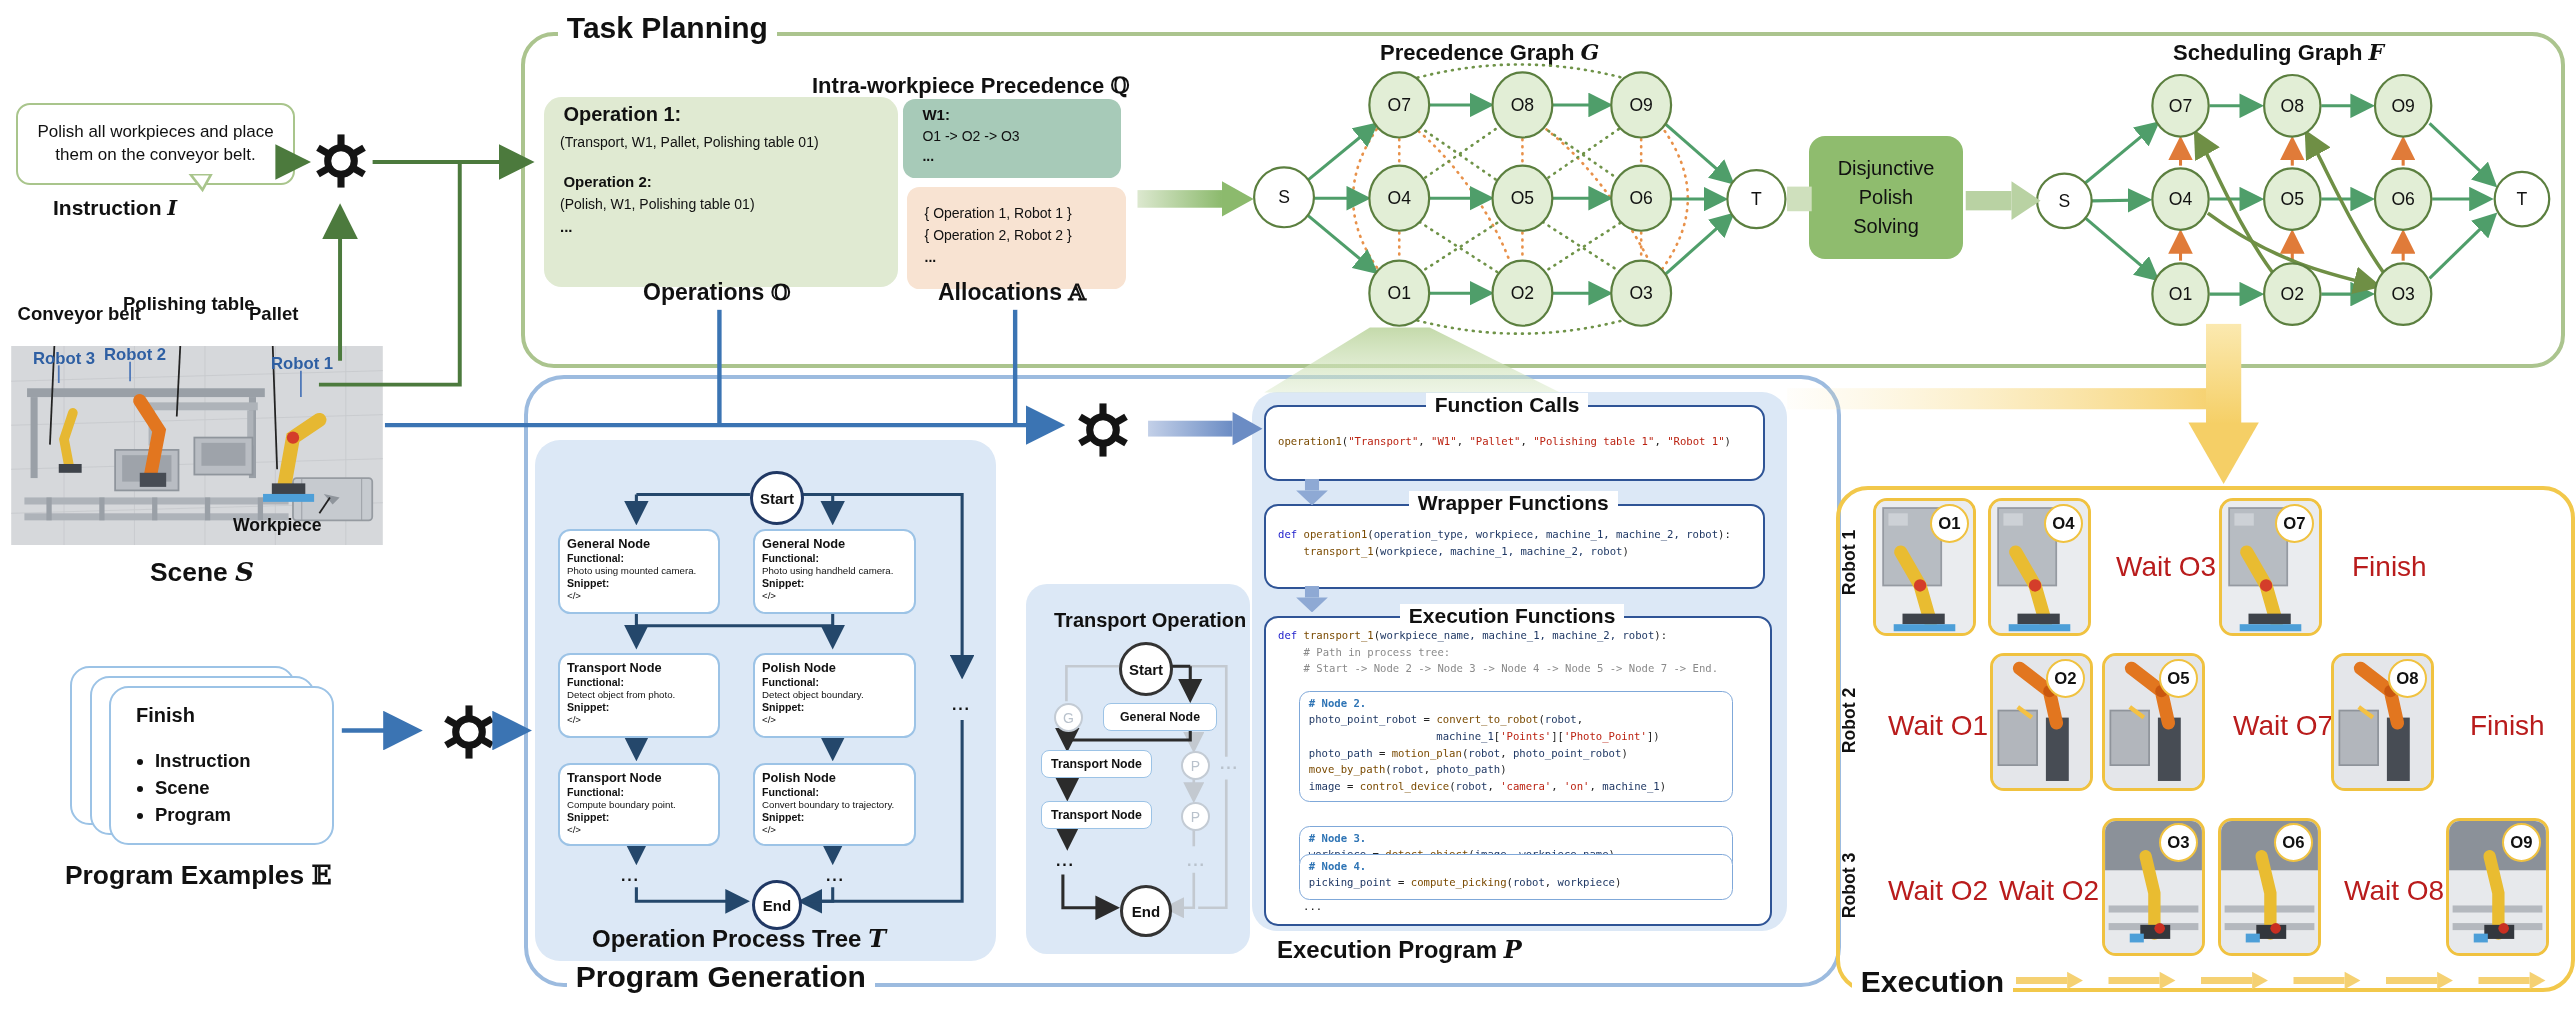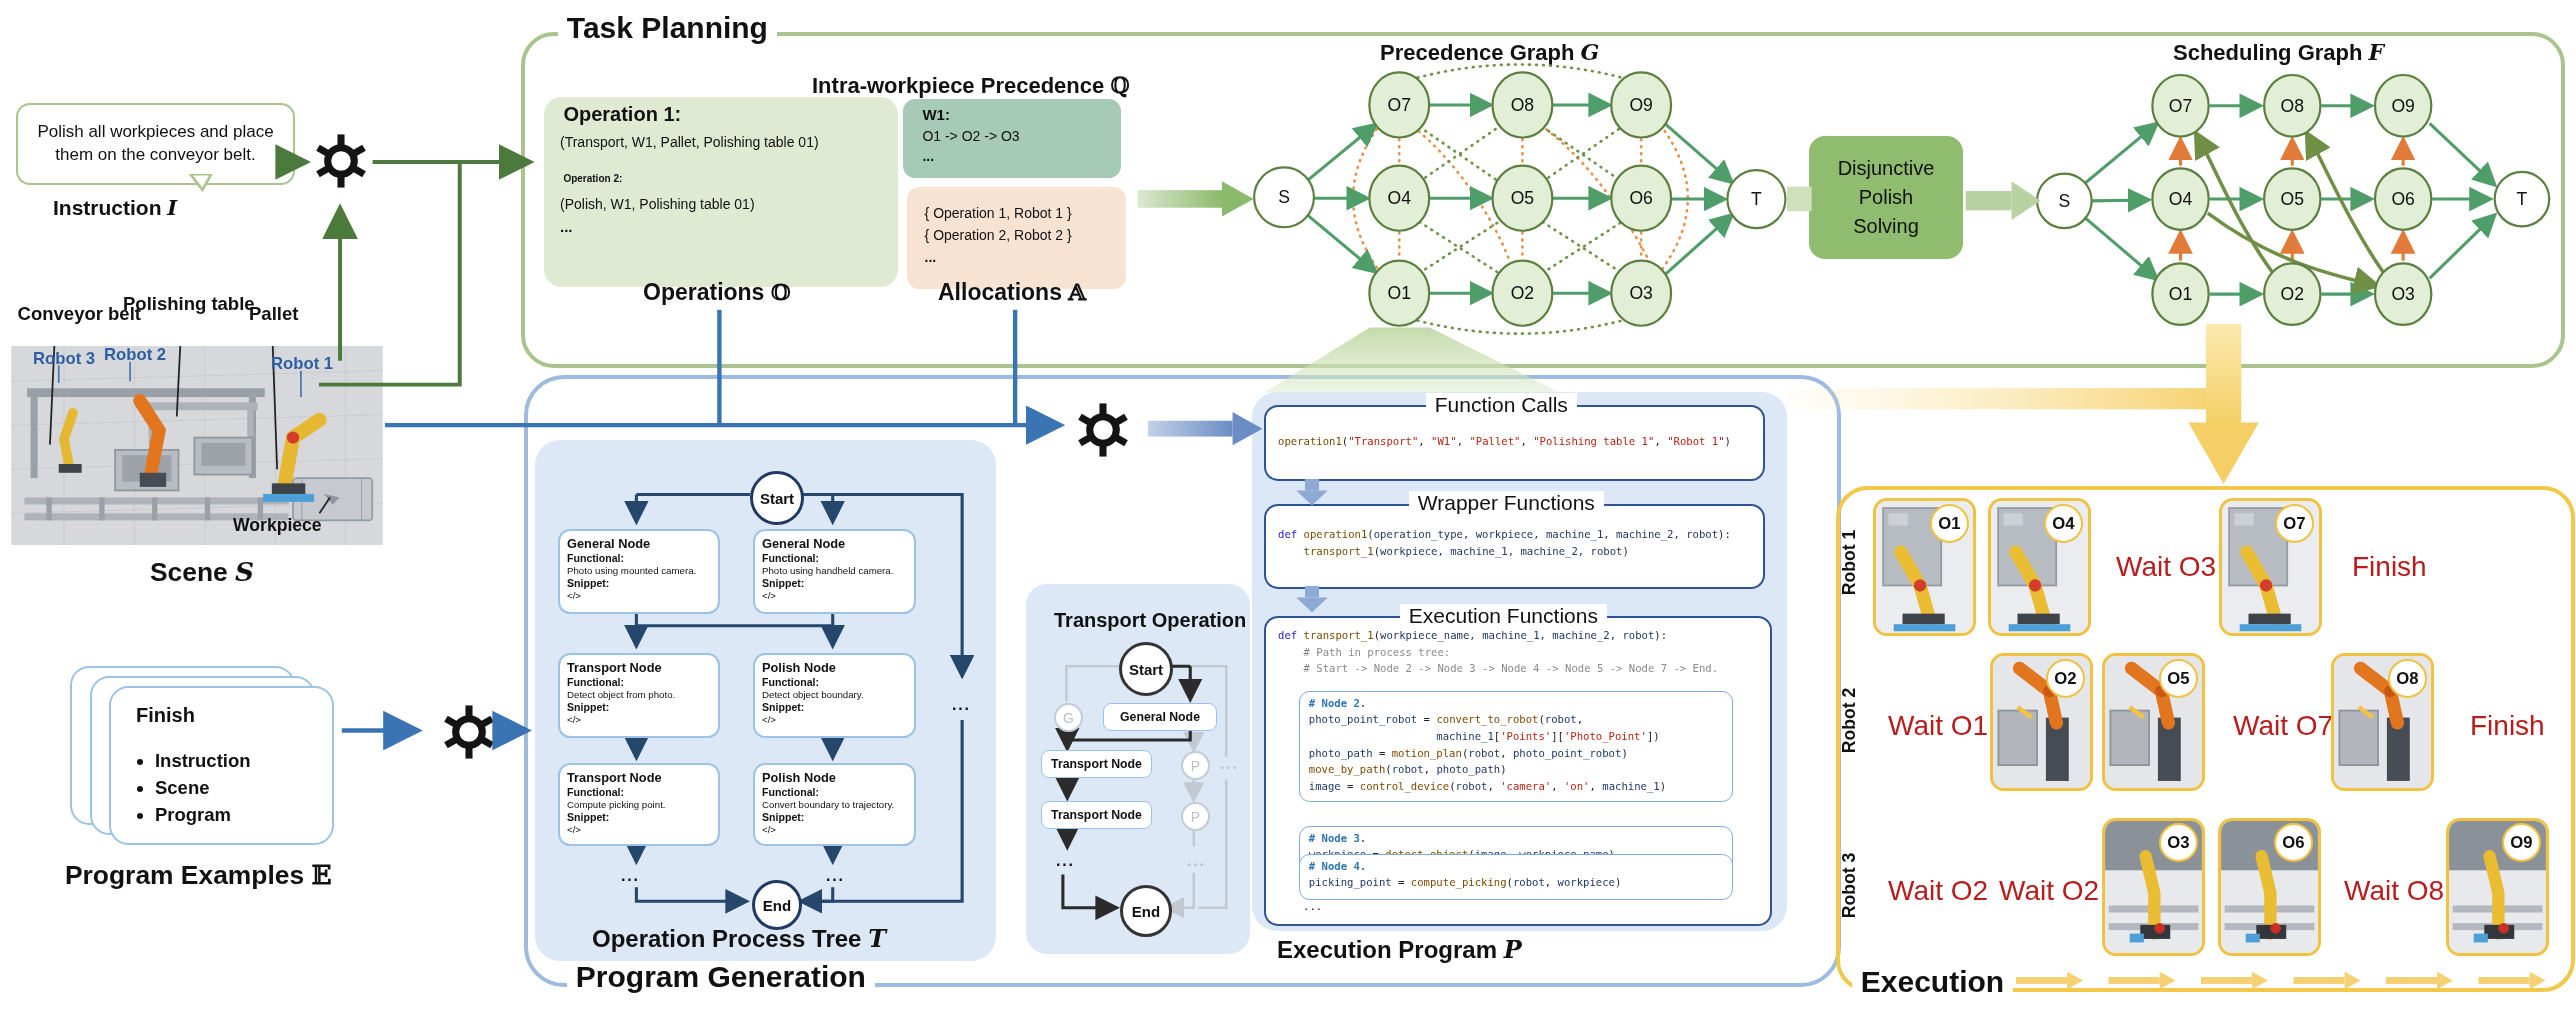--- a/index.html
+++ b/index.html
@@ -19,21 +19,21 @@
   .panel{position:absolute;background:#dce8f6;border-radius:25px;}
   .gbox{position:absolute;border-radius:14px;}
   .treecard{position:absolute;background:#fff;border:2.2px solid #9cc3e6;border-radius:12.3px;padding:5.3px 7px;font-size:10.6px;line-height:1.22;}
   .treecard .t{font-weight:bold;font-size:12.8px;}
   .treecard .b{font-weight:bold;font-size:10.6px;}
   .treecard .d{font-size:9.7px;}
   .circ{position:absolute;background:#fff;border-radius:50%;display:flex;align-items:center;justify-content:center;font-weight:bold;}
   .mininode{position:absolute;background:#fff;border:1.8px solid #9cc3e6;border-radius:8px;display:flex;align-items:center;justify-content:center;font-weight:bold;font-size:12.3px;}
   .ghost{position:absolute;border:2.2px solid #c3cbd4;color:#b9c2cc;background:#fff;border-radius:50%;display:flex;align-items:center;justify-content:center;font-size:14px;}
   .codebox{position:absolute;background:#fff;border:2.6px solid #2f5496;border-radius:14px;}
-  .codehead{position:absolute;font-weight:normal;font-size:21px;background:#fff;padding:0 8.8px;}
+  .codehead{position:absolute;font-weight:bold;font-size:21px;background:#fff;padding:0 8.8px;}
   .code{position:absolute;font-family:"DejaVu Sans Mono","Liberation Mono",monospace;font-size:10.6px;line-height:16.7px;white-space:pre;}
   .nodebox{position:absolute;background:#fff;border:1.8px solid #7fa8d9;border-radius:10.6px;padding:2.6px 8.8px;}
   .tok-kw{color:#2222cc;} .tok-fn{color:#7a4a00;} .tok-var{color:#1f3864;} .tok-str{color:#bb2211;}
   .tok-com{color:#8a8a8a;} .tok-ncom{color:#2e74b5;font-weight:bold;} .tok-pl{color:#222;}
   .thumb{position:absolute;width:97px;height:132px;border:3.1px solid #f0c240;border-radius:14px;overflow:hidden;background:#e9ebee;}
   .badge{position:absolute;width:35px;height:35px;border:2.6px solid #f0c240;border-radius:50%;background:#fff;
          display:flex;align-items:center;justify-content:center;font-weight:bold;font-size:16.7px;}
   .waittext{position:absolute;font-size:28px;color:#b91c1c;white-space:nowrap;}
   .rowlabel{position:absolute;font-weight:bold;font-size:17.6px;transform:rotate(-90deg);transform-origin:center;white-space:nowrap;}
   .dots{position:absolute;font-weight:bold;font-size:16px;letter-spacing:1.8px;}
@@ -245,21 +245,21 @@
   </div>
   <div class="lab" style="left:65px;top:859px;font-size:26.4px;">
     <span>Program Examples</span> <span class="dsym">𝔼</span></div>
   <svg class="abs" style="left:438px;top:701px;" width="62" height="62" viewBox="-35 -35 70 70">
       <use href="#oai"></use>
     </svg>
 
   <div class="gbox" style="left:544px;top:97px;width:354px;height:190px;background:#e0ead2;border-radius:17.6px;">
     <div class="abs" style="left:19.4px;top:6px;font-weight:bold;font-size:20px;">Operation 1:</div>
     <div class="abs" style="left:16px;top:37px;font-size:14px;">(Transport, W1, Pallet, Polishing table 01)</div>
-    <div class="abs" style="left:19.4px;top:76px;font-weight:bold;font-size:10px;">Operation 2:</div>
+    <div class="abs" style="left:19.4px;top:76px;font-weight:bold;font-size:15px;">Operation 2:</div>
     <div class="abs" style="left:16px;top:99px;font-size:14px;">(Polish, W1, Polishing table 01)</div>
     <div class="abs" style="left:16px;top:121px;font-weight:bold;font-size:15px;">...</div>
   </div>
   <div class="lab" style="left:643px;top:278px;font-size:23px;">
     <span>Operations</span> <span class="dsym">𝕆</span></div>
 
   <div class="lab gtitle" style="left:812px;top:72px;">
     <span>Intra-workpiece Precedence</span> <span class="dsym">ℚ</span></div>
   <div class="gbox" style="left:903px;top:99px;width:218px;height:79px;background:#a7cab8;border-radius:12.3px;">
     <div class="abs" style="left:19.4px;top:7px;font-weight:bold;font-size:15px;">W1:</div>
@@ -481,21 +481,21 @@
   <div class="treecard" style="left:753px;top:653px;width:145px;height:70px;z-index:13;">
     <div class="t">Polish Node</div>
     <div class="b">Functional:</div>
     <div class="d">Detect object boundary.</div>
     <div class="b">Snippet:</div>
     <div class="d">&lt;/&gt;</div>
   </div>
   <div class="treecard" style="left:558px;top:763px;width:144px;height:68px;z-index:13;">
     <div class="t">Transport Node</div>
     <div class="b">Functional:</div>
-    <div class="d">Compute picking point.</div>
+    <div class="d">Compute boundary point.</div>
     <div class="b">Snippet:</div>
     <div class="d">&lt;/&gt;</div>
   </div>
   <div class="treecard" style="left:753px;top:763px;width:145px;height:68px;z-index:13;">
     <div class="t">Polish Node</div>
     <div class="b">Functional:</div>
     <div class="d">Convert boundary to trajectory.</div>
     <div class="b">Snippet:</div>
     <div class="d">&lt;/&gt;</div>
   </div>

